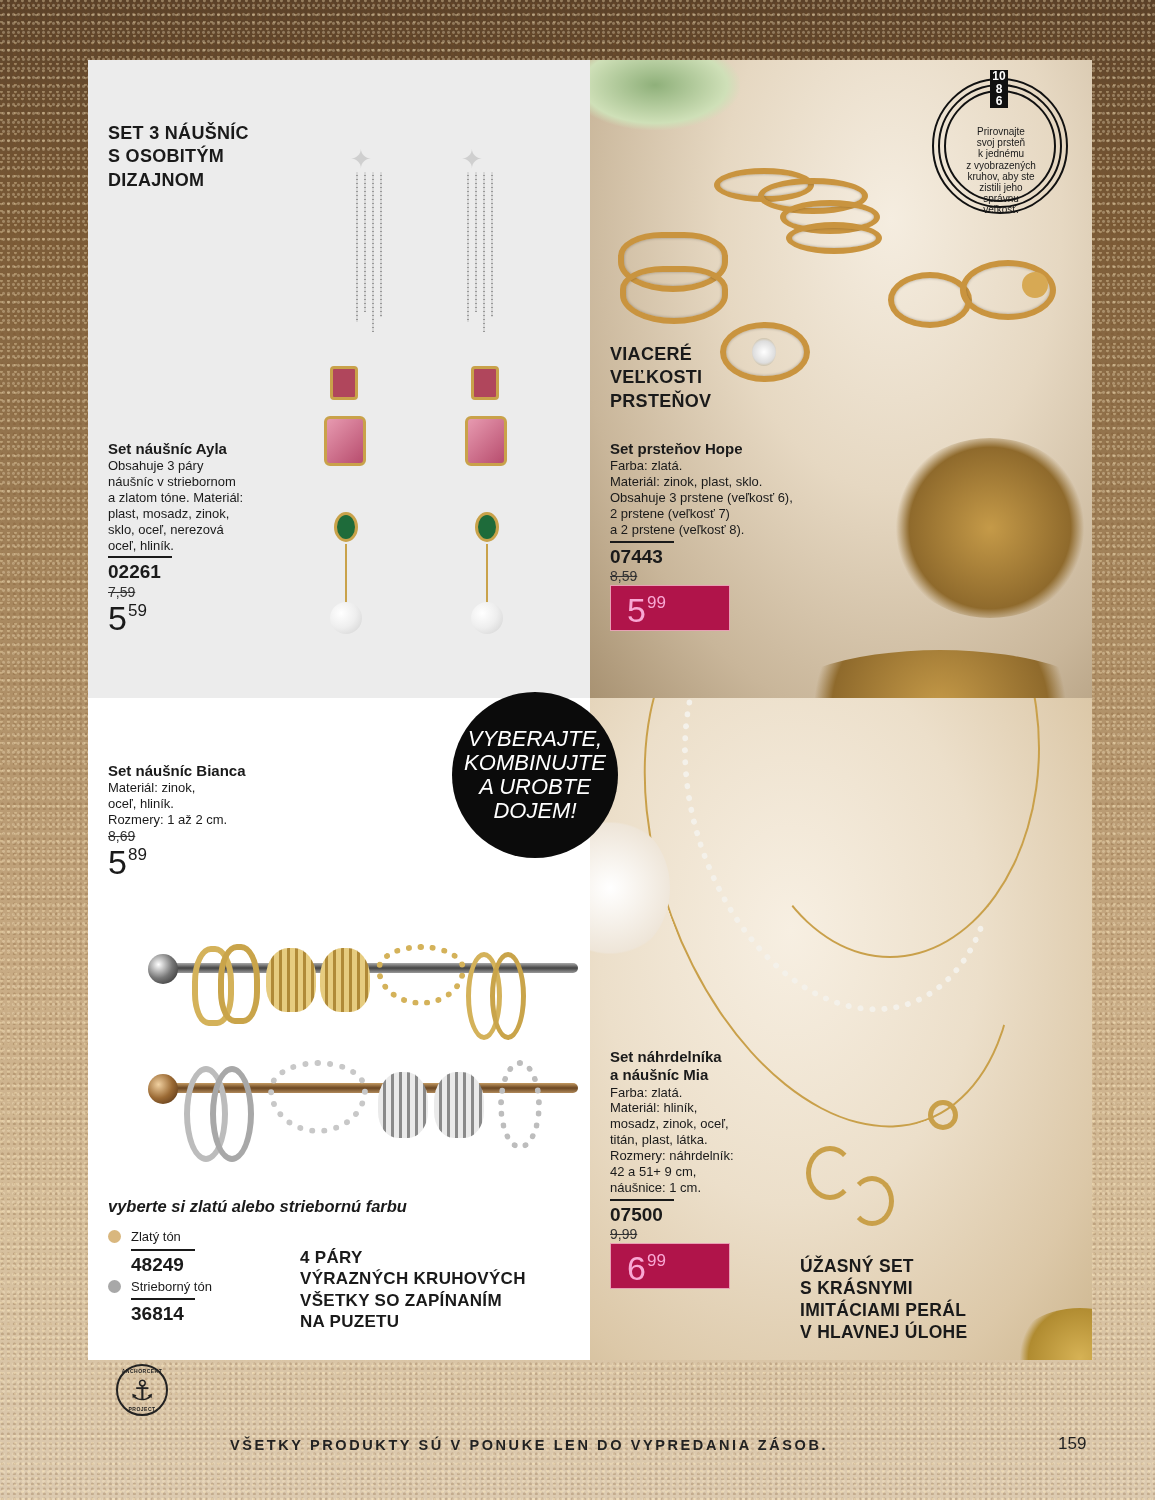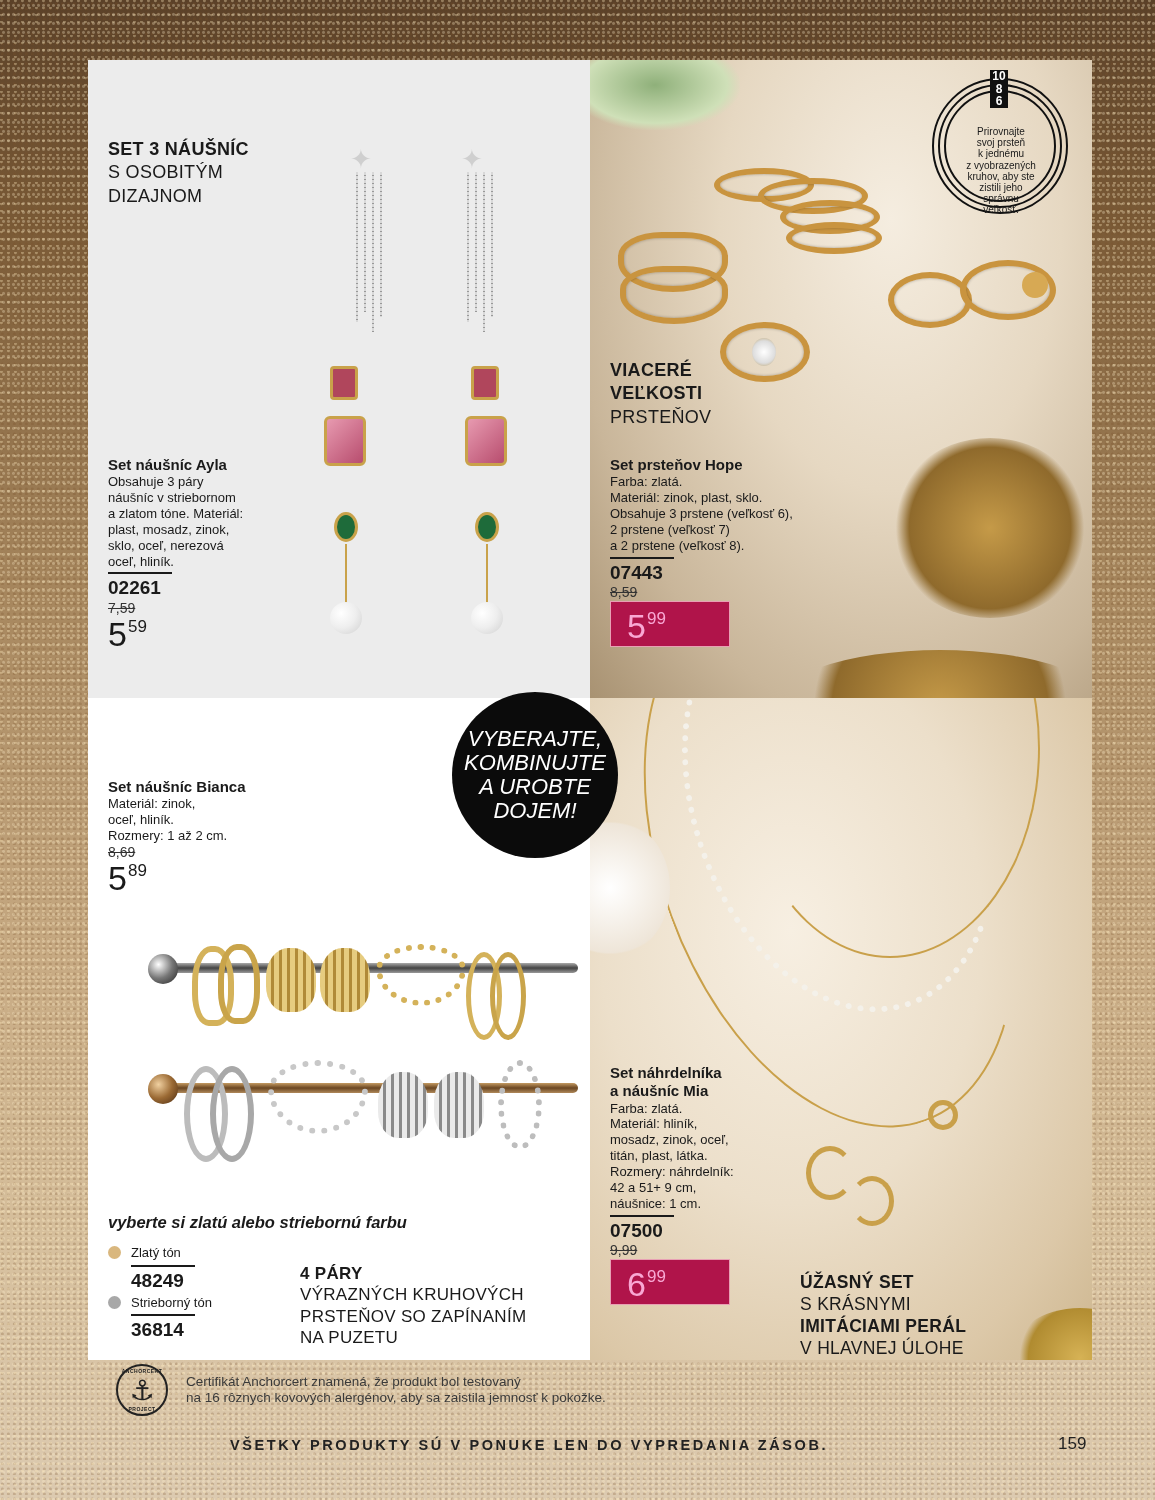--- a/index.html
+++ b/index.html
@@ -15,24 +15,24 @@
       linear-gradient(180deg, #5b4128 0%, #7a5a36 15%, #a7875e 40%, #c8ab84 65%, #d6bf9c 82%, #dccab0 100%);
   }
   .panel { position: absolute; overflow: hidden; }
   #p-tl { left: 88px; top: 60px; width: 502px; height: 638px; background: #ececec; }
   #p-tr { left: 590px; top: 60px; width: 502px; height: 638px;
     background: radial-gradient(ellipse at 60% 25%, #f5ede0 0%, #e6d8c2 40%, #c9b69a 75%, #a89272 100%); }
   #p-bl { left: 88px; top: 698px; width: 584px; height: 662px; background: #ffffff; }
   #p-br { left: 590px; top: 698px; width: 502px; height: 662px;
     background: radial-gradient(ellipse at 40% 35%, #f7efe2 0%, #ecdfca 45%, #dcc8a8 80%, #cdb68f 100%); }
 
-  .t { position: absolute; line-height: 1.22; margin-top: 16px; }
+  .t { position: absolute; line-height: 1.22; }
   .hdr { font-size: 18px; letter-spacing: 0.3px; line-height: 1.3; }
   .hdr b { font-weight: 700; }
-  .hdr span { font-weight: 400; }
+  .hdr span { font-weight: 700; }
   .pname { font-size: 15px; font-weight: 700; }
   .pdesc { font-size: 13px; }
   .rule { width: 64px; height: 2px; background: #1a1a1a; margin: 3px 0 2px; }
   .code { font-size: 19px; font-weight: 700; }
   .old { font-size: 14px; text-decoration: line-through; color: #333; }
   .price { font-size: 34px; font-weight: 400; line-height: 1; }
   .price sup { font-size: 17px; vertical-align: top; position: relative; top: 1px; margin-left: 1px; }
   .badge { display: inline-block; background: #b0144a; color: #fff; padding: 7px 16px 8px 16px;
     width: 120px; height: 46px; border: 1px solid #e8a0b4; }
   .badge .price { color: #f9a8d4; }
@@ -222,21 +222,21 @@
     <div>
       <span class="dot" style="background:#a8a8a8;"></span><span class="pdesc">Strieborný tón</span>
       <div class="rule" style="margin-left:23px;"></div>
       <div class="code" style="margin-left:23px;">36814</div>
     </div>
   </div>
 
   <div class="t hdr" style="left:212px; top:549px; font-size:17px; line-height:1.25;">
     <b>4 PÁRY</b><br>
     <span>VÝRAZNÝCH KRUHOVÝCH</span><br>
-    <span>PRSTEŇOV SO ZAPÍNANÍM</span><br>
+    <span>VŠETKY SO ZAPÍNANÍM</span><br>
     <span>NA PUZETU</span>
   </div>
 </div>
 
 <div class="panel" id="p-br">
   <div>
     <div class="necklace" style="left:70px; top:-120px; width:340px; height:560px; border-width:2px; border-bottom-color:#c9a04a; border-left-color:#c9a04a; transform:rotate(-20deg);"></div>
     <div class="necklace" style="left:100px; top:-120px; width:300px; height:440px; border-width:6px; border-style:dotted; border-bottom-color:#f4f1ea; border-left-color:#f4f1ea; transform:rotate(-18deg);"></div>
     <div class="necklace" style="left:150px; top:-160px; width:300px; height:420px; border-width:2px; border-right-color:#c9a04a; border-bottom-color:#c9a04a;"></div>
     <div style="position:absolute; left:338px; top:402px; width:30px; height:30px; border:5px solid #c9a04a; border-radius:50%;"></div>
@@ -274,20 +274,16 @@
   <div>VYBERAJTE,</div>
   <div>KOMBINUJTE</div>
   <div>A UROBTE</div>
   <div>DOJEM!</div>
 </div>
 
 <div id="footer-cert">
   <div id="anchor">
     <span class="ring-txt">ANCHORCERT</span>⚓<span class="ring-txt b">PROJECT</span>
   </div>
-  <div id="cert-text">
-    <div>Certifikát Anchorcert znamená, že produkt bol testovaný</div>
-    <div>na 16 rôznych kovových alergénov, aby sa zaistila jemnosť k pokožke.</div>
-  </div>
 </div>
 
 <div id="bottom-line">VŠETKY PRODUKTY SÚ V PONUKE LEN DO VYPREDANIA ZÁSOB.</div>
 <div id="page-num">159</div>
 
 </body></html>

